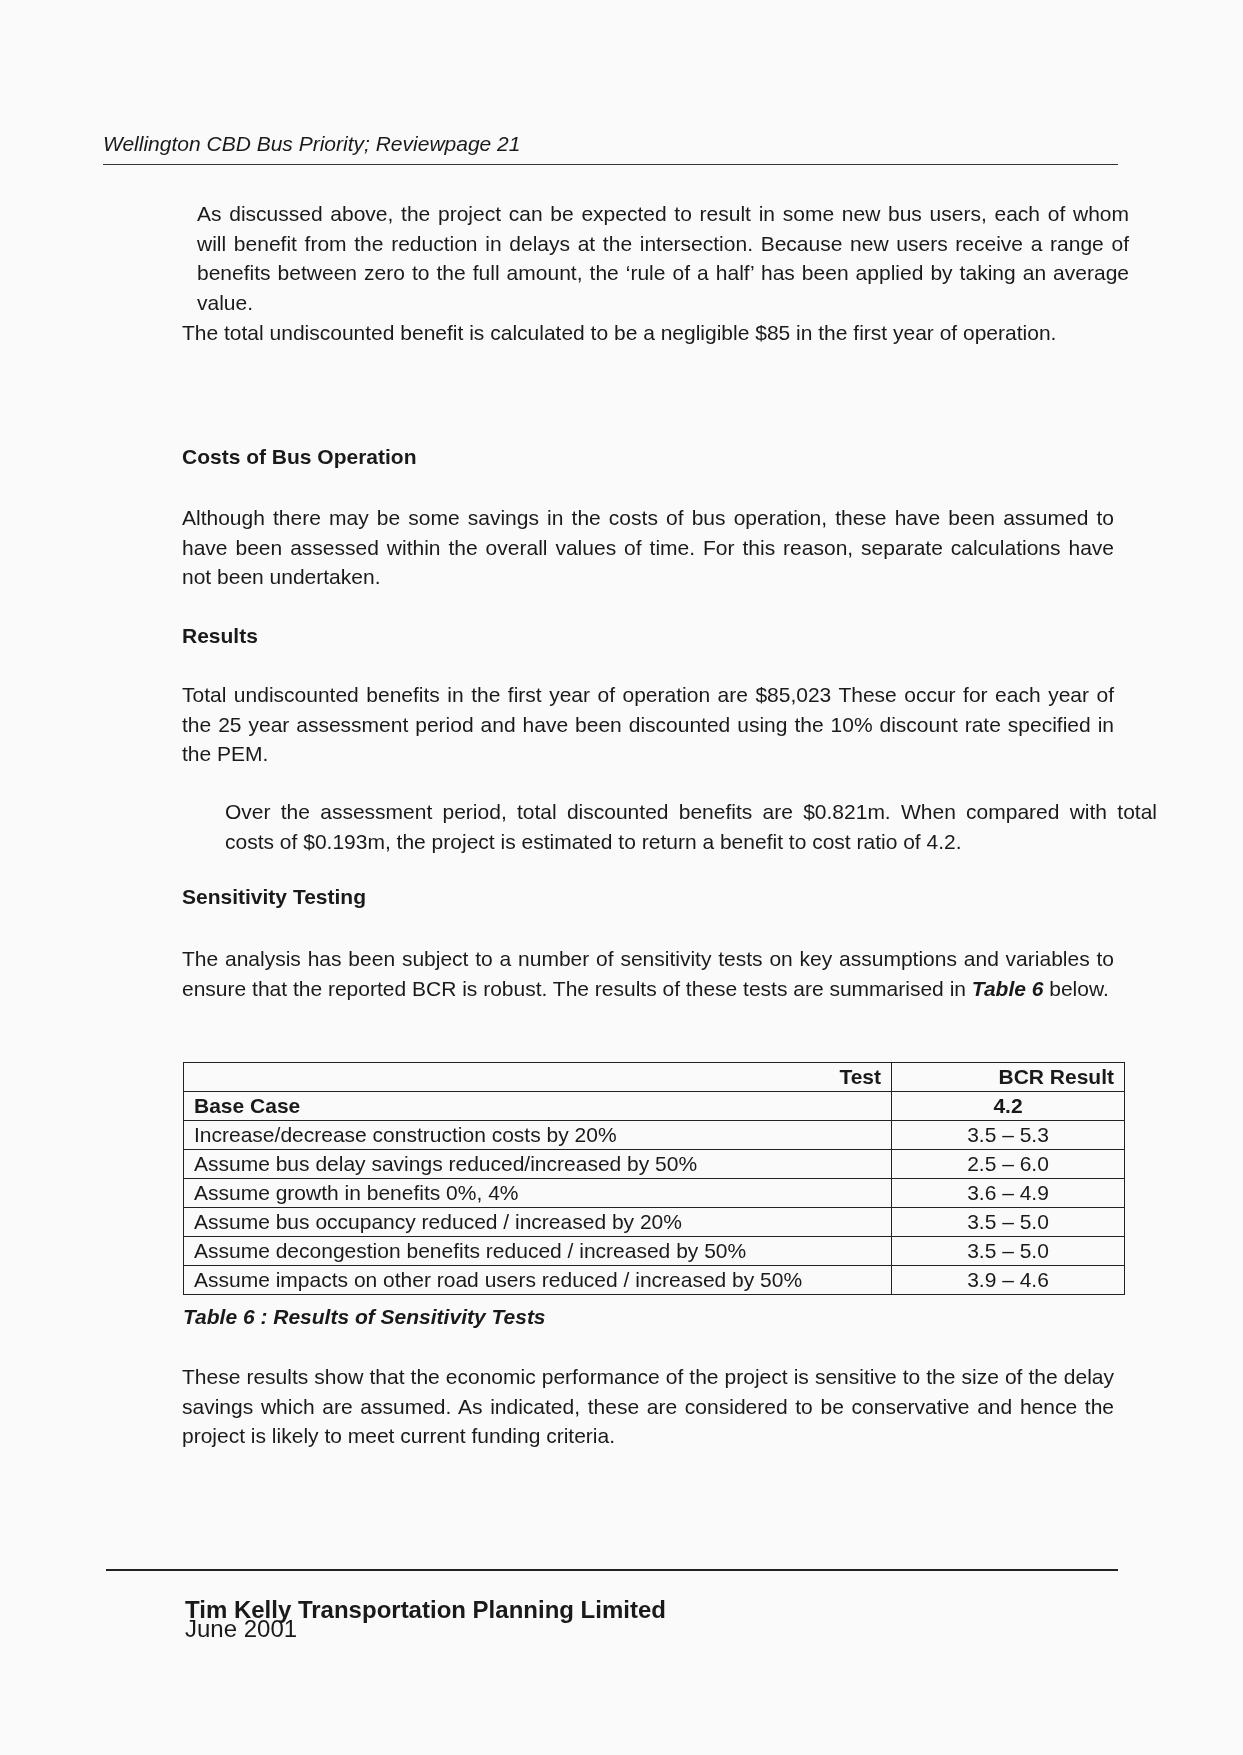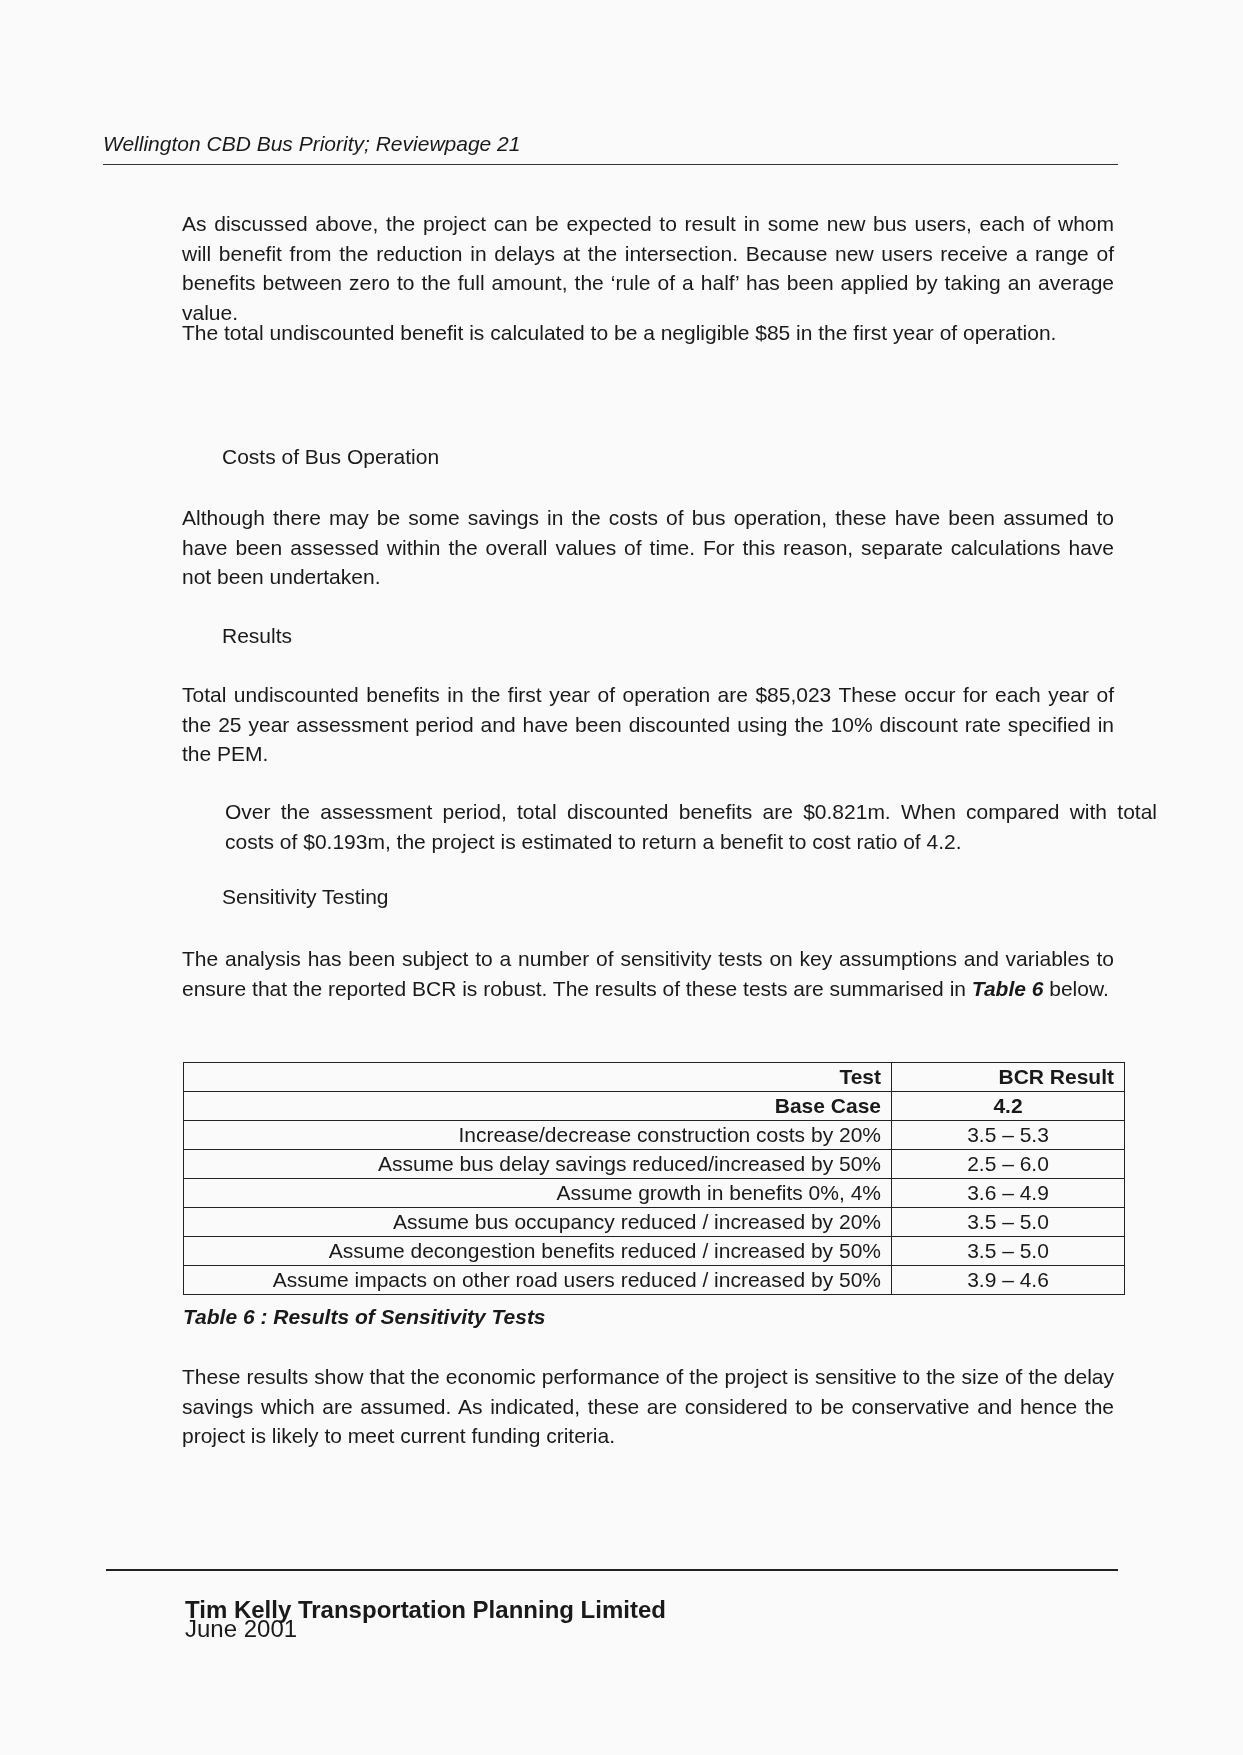--- a/index.html
+++ b/index.html
@@ -21,33 +21,32 @@
     border-top: 1.5px solid #333;
   }
   .body-text {
     position: absolute; left: 182px; width: 932px;
     font-size: 21px; line-height: 29.5px;
     text-align: justify;
   }
   .body-text p { margin: 0; }
   .heading {
     position: absolute; left: 182px;
-    font-weight: normal; font-size: 21px; margin-left: 40px;
+    font-weight: bold; font-size: 21px;
   }
   table.sens {
     position: absolute; left: 183px; top: 1062px;
     width: 942px;
     border-collapse: collapse;
     font-size: 21px;
   }
   table.sens td, table.sens th {
     border: 1.5px solid #222;
     height: 28px; padding: 0 10px;
     line-height: 28px;
-    text-align: right;
   }
   table.sens th { font-weight: bold; text-align: right; }
   table.sens td.res { text-align: center; width: 212px; }
   table.sens tr.base td { font-weight: bold; }
   .caption {
     position: absolute; left: 183px; top: 1305px;
     font-style: italic; font-weight: bold; font-size: 21px;
   }
   .footer-rule {
     position: absolute; left: 106px; top: 1569px; width: 1012px; height: 0;
@@ -61,21 +60,21 @@
 </style>
 </head>
 <body>
 
 <div class="header">
   <span>Wellington CBD Bus Priority; Review</span>
   <span>page 21</span>
 </div>
 <div class="header-rule"></div>
 
-<div class="body-text" style="top:209px;">
+<div class="body-text" style="top:199px;margin-left:15px;">
   <p>As discussed above, the project can be expected to result in some new bus users, each of whom will benefit from the reduction in delays at the intersection. Because new users receive a range of benefits between zero to the full amount, the ‘rule of a half’ has been applied by taking an average value.</p>
 </div>
 
 <div class="body-text" style="top:318px;">
   <p>The total undiscounted benefit is calculated to be a negligible $85 in the first year of operation.</p>
 </div>
 
 <div class="heading" style="top:445px;">Costs of Bus Operation</div>
 
 <div class="body-text" style="top:503px;">

